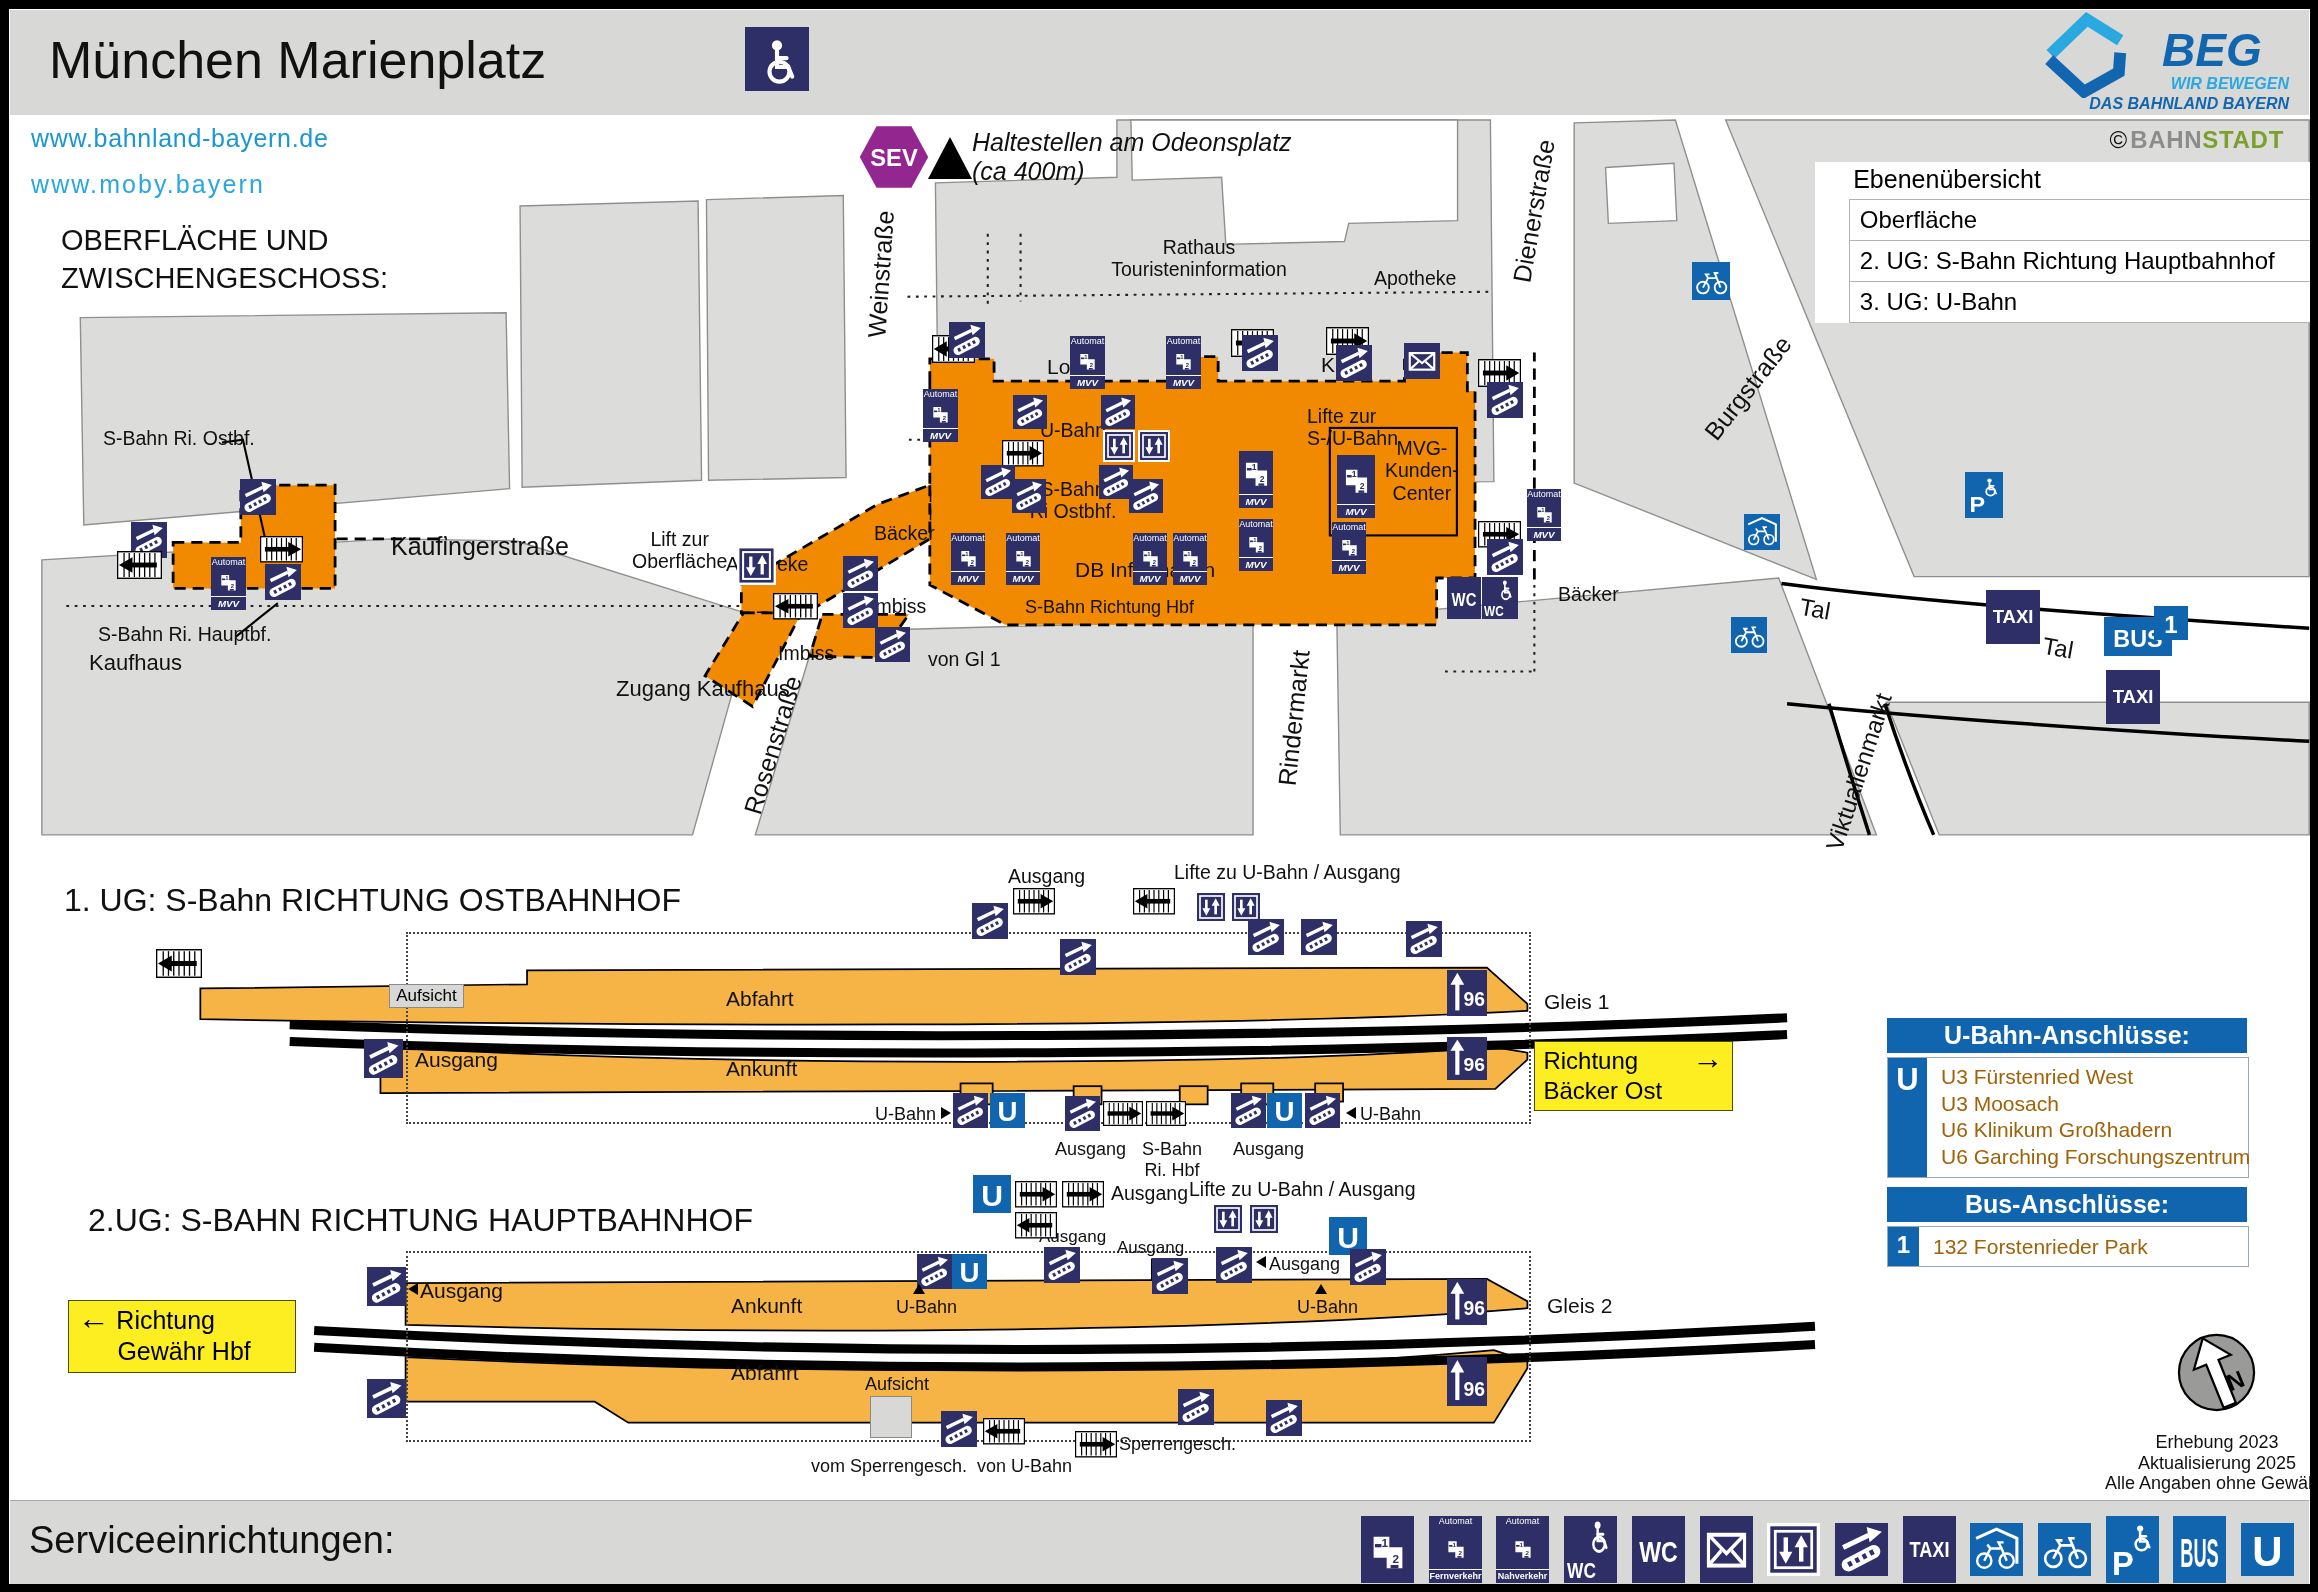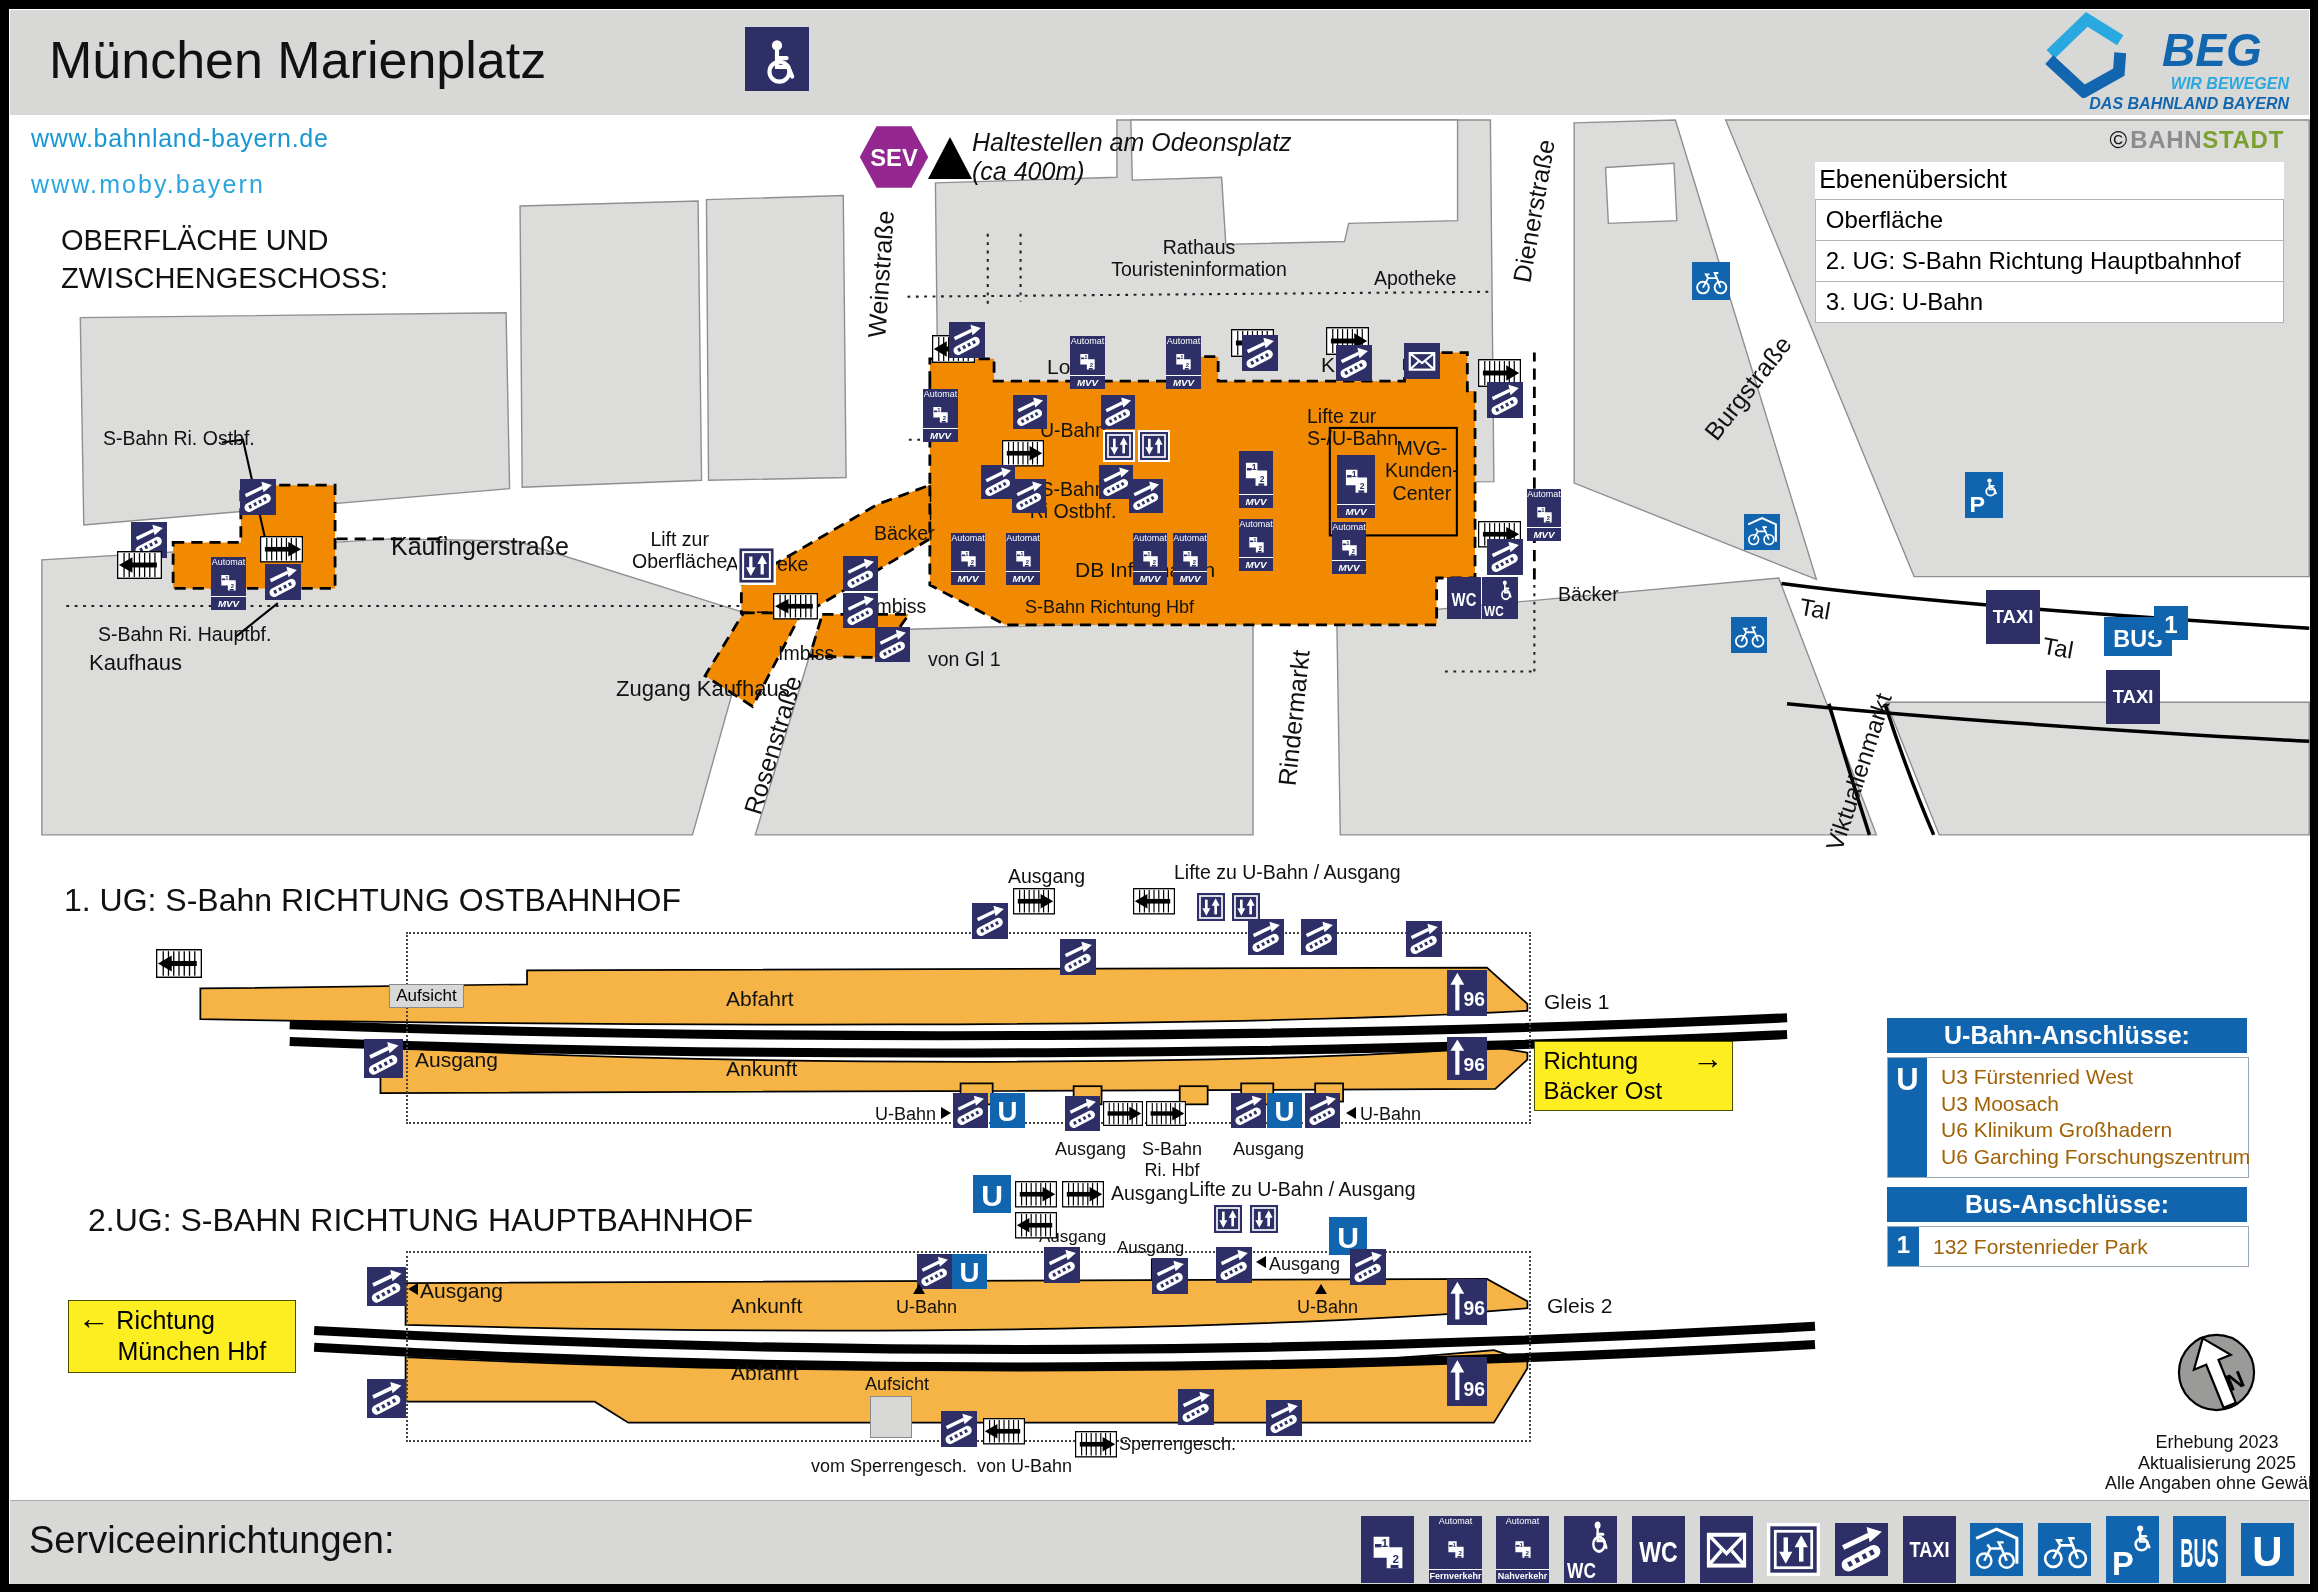--- a/index.html
+++ b/index.html
@@ -13,21 +13,21 @@
   .s24{font-size:17px}.s26{font-size:18px}.s28{font-size:19.5px}.s30{font-size:21px}.s32{font-size:22px}
   .s34{font-size:24px}.s36{font-size:25px}.s42{font-size:29px}.s46{font-size:32px}
   .s54{font-size:38px}.s74{font-size:52px}
   .ic{position:absolute;z-index:6;}
   .ic svg{display:block}
   .tri{position:absolute;width:0;height:0;z-index:7;}
   .te{border-top:6.3px solid transparent;border-bottom:6.3px solid transparent;border-left:10.5px solid #000;}
   .tw{border-top:6.3px solid transparent;border-bottom:6.3px solid transparent;border-right:10.5px solid #000;}
   .tn{border-left:6.3px solid transparent;border-right:6.3px solid transparent;border-bottom:10.5px solid #000;}
   .hdr{position:absolute;left:9.8px;top:9.8px;width:2299px;height:105px;background:#d8d8d6;z-index:2;}
-  .panel{position:absolute;z-index:8;}
+  .panel{position:absolute;z-index:8;padding-left:34px;}
   .lvrow{position:relative;background:#fff;border:1.4px solid #b3b3b3;height:40px;line-height:40px;padding-left:9.8px;font-size:24px;margin-top:-1.4px;}
   .dotrect{position:absolute;border:2.1px dotted #444;z-index:3;}
   .ybox{position:absolute;background:#fcee21;border:1.4px solid #4d4d00;z-index:6;padding:4.2px 8.4px;font-size:24px;line-height:1.25;}
   .chip{position:absolute;background:#d8d8d6;border:1.4px solid #8a8a8a;text-align:center;z-index:6;font-size:17px;}
   .bluehdr{position:absolute;background:#1065ae;color:#fff;font-weight:bold;font-size:25px;text-align:center;z-index:8;display:flex;align-items:center;justify-content:center;}
   .connbody{position:absolute;background:#fff;border:1.4px solid #9aa7b5;z-index:8;}
   .ubar{position:absolute;left:0;top:0;bottom:0;width:39px;background:#1065ae;color:#fff;font-weight:bold;font-size:31px;display:flex;align-items:flex-start;justify-content:center;padding-top:4.2px;}
   .connline{position:absolute;left:53px;font-size:21px;white-space:nowrap;color:#a16207;}
   .atmbox{width:100%;height:100%;background:#2d2f66;display:flex;flex-direction:column;align-items:center;color:#fff;overflow:hidden;}
   .atmt{font-size:9px;line-height:11px;}
@@ -1042,21 +1042,21 @@
   <div class="tri tw" style="left:1346px;top:1107px"></div>
   <div class="lb s26" style="left:1360px;top:1104px">U-Bahn</div>
   <div class="lb s26" style="left:1055px;top:1139px">Ausgang</div>
   <div class="lb s26 ctr" style="left:1142px;top:1139px"><span>S-Bahn</span><br><span>Ri. Hbf</span></div>
   <div class="lb s26" style="left:1233px;top:1139px">Ausgang</div>
 
   <div class="lb s46" style="left:88px;top:1202px">2.UG: S-BAHN RICHTUNG HAUPTBAHNHOF</div>
   <div class="dotrect" style="left:406px;top:1251px;width:1121px;height:187px"></div>
 
   <div class="ybox" style="left:68px;top:1300px;width:209px;font-size:25px">
-    <span style="font-size:32px;line-height:25px">←</span>&nbsp;<span>Richtung</span><br><span style="padding-left:40px">München Hbf</span>
+    <span style="font-size:32px;line-height:25px">←</span>&nbsp;<span>Richtung</span><br><span style="padding-left:40px">Gewähr Hbf</span>
   </div>
 
   <div class="ic" style="left:973px;top:1175px;width:38px;height:38px">
       <svg viewBox="0 0 48 48" width="100%" height="100%">
         <rect width="48" height="48" fill="#1065ae"></rect>
         <text x="24" y="39" text-anchor="middle" font-size="38" font-weight="bold" fill="#fff">U</text>
       </svg>
     </div>
   <div class="ic" style="left:1015px;top:1181px;width:42px;height:26.5px">
       <svg viewBox="0 0 70 40" width="100%" height="100%" preserveAspectRatio="none">

